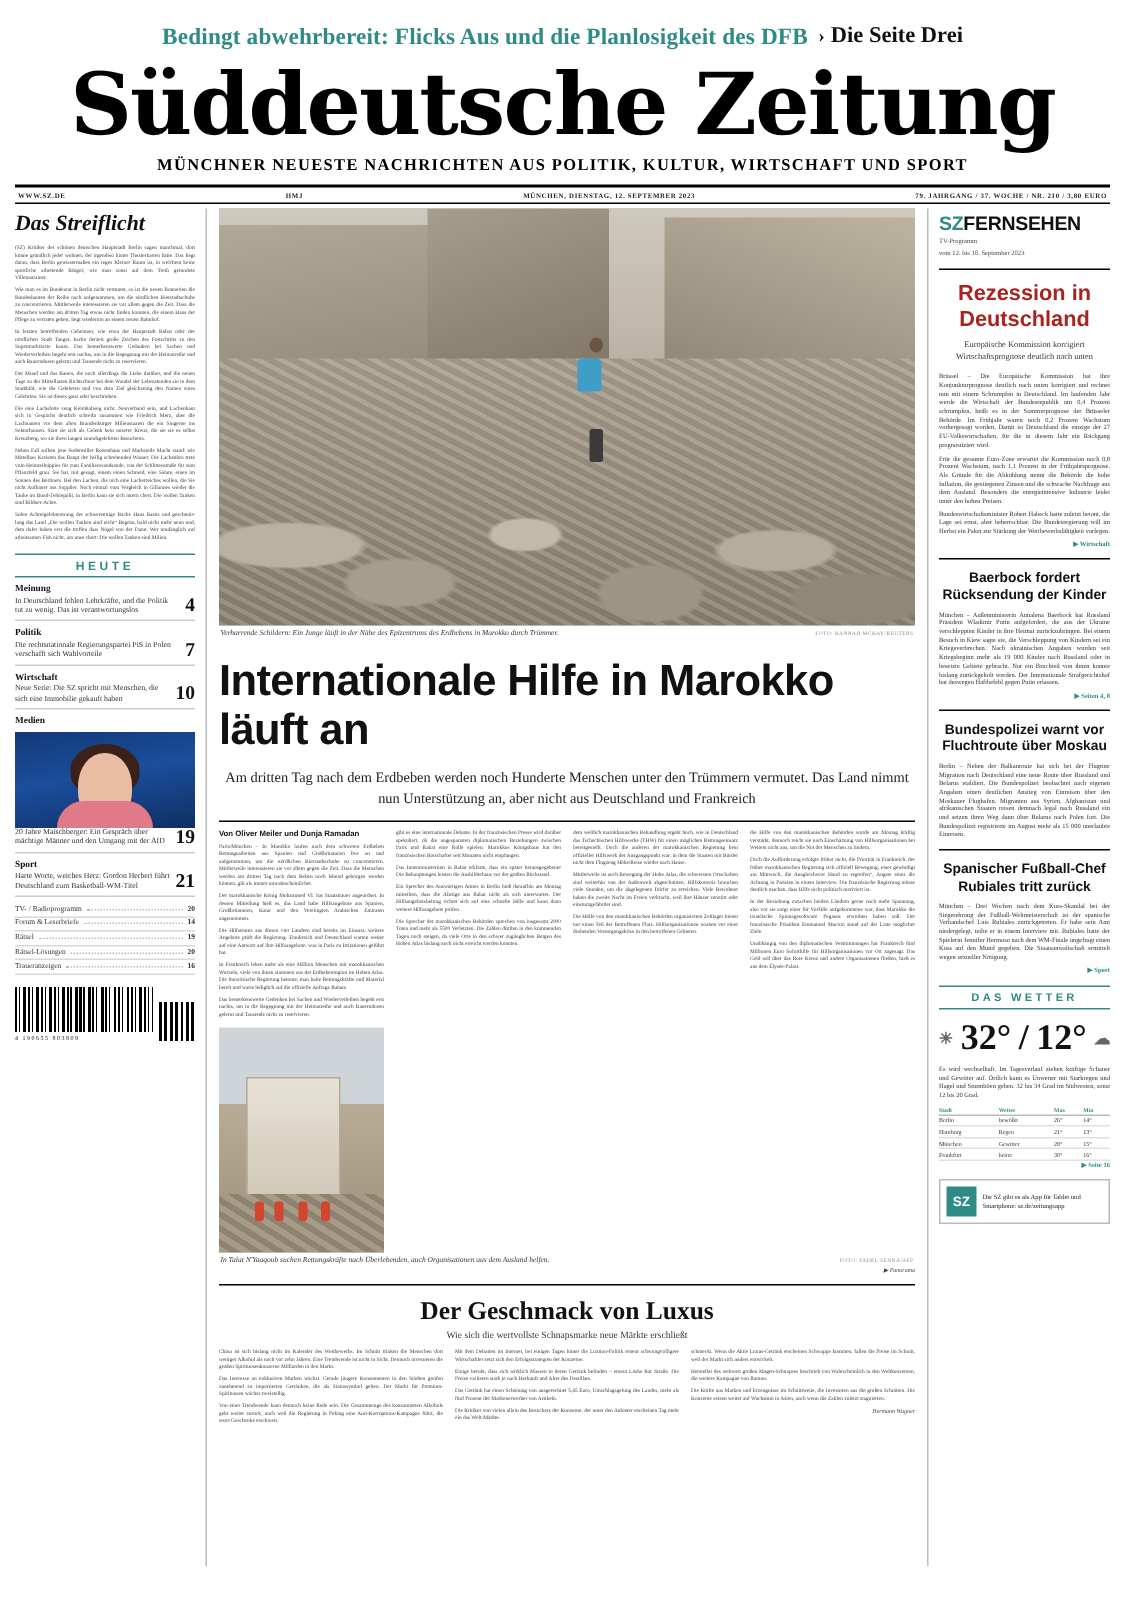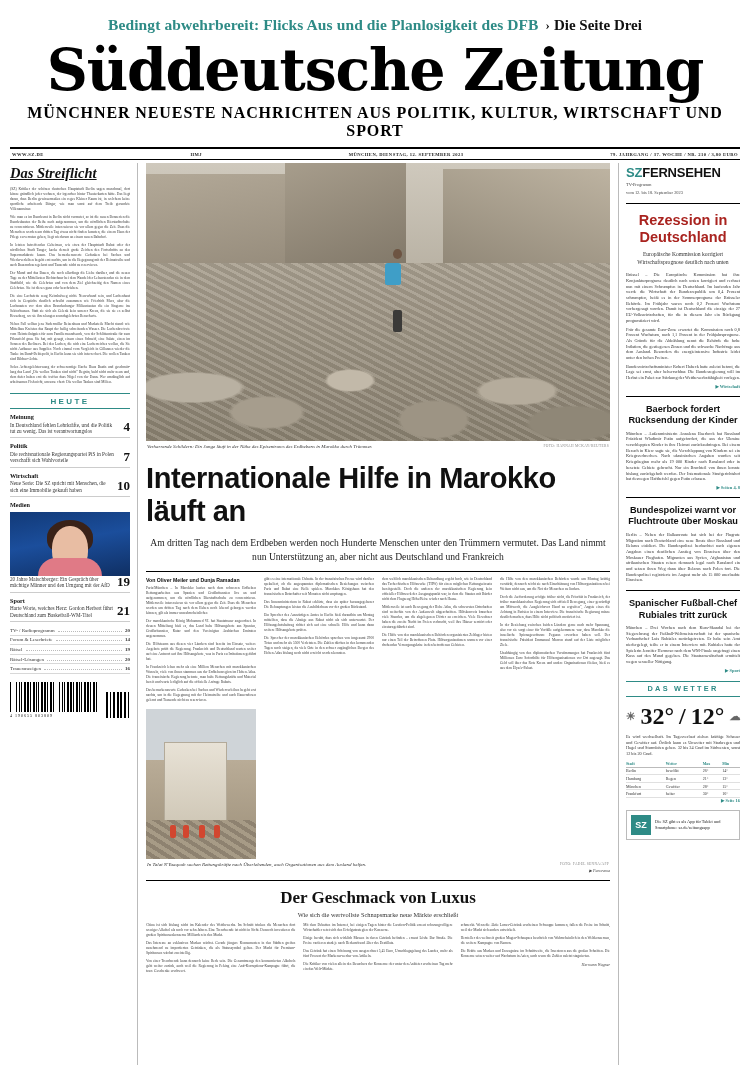--- a/index.html
+++ b/index.html
@@ -9,21 +9,21 @@
     background:#ffffff;
     font-family:"Liberation Serif", serif;
     color:#111;
     overflow:hidden;
     position:relative;
   }
   .page { width:750px; height:1065px; position:relative; padding:0 10px; }
 
   
   .teaser {
-    height:34px; display:flex; align-items:center; justify-content:center;
+    height:34px; display:flex; align-items:flex-start; justify-content:center;
     border-bottom:0; padding-top:16px;
   }
   .teaser-text {
     font-family:"Liberation Serif", serif;
     font-weight:bold; font-size:15.5px; color:#2e8b86; letter-spacing:0.1px;
   }
   .teaser-arrow { color:#111; font-weight:bold; font-size:13px; margin:0 4px 0 7px; }
   .teaser-ref { color:#111; font-weight:bold; font-size:15px; }
 
   
@@ -32,21 +32,21 @@
     font-family:"DejaVu Serif", serif;
     font-weight:bold;
     font-size:57px;
     line-height:60px;
     letter-spacing:-1.2px;
     color:#000;
     white-space:nowrap;
   }
   .masthead-sub {
     font-family:"Liberation Serif", serif;
-    font-size:16px; letter-spacing:0.9px; font-weight:bold;
+    font-size:11px; letter-spacing:0.9px; font-weight:bold;
     margin-top:4px; color:#000;
     text-transform:uppercase;
   }
   .rule-thick { border-top:2.2px solid #000; margin-top:7px; }
   .infoline {
     display:flex; justify-content:space-between; align-items:center;
     font-size:4.6px; letter-spacing:0.45px; font-weight:bold;
     padding:2.5px 2px 2.5px 2px; color:#222; text-transform:uppercase;
   }
   .infoline .c { text-align:center; }
@@ -54,21 +54,21 @@
 
   
   .grid { display:flex; margin-top:3px; height:905px; }
   .col-left { width:128px; flex:0 0 128px; padding-right:7px; border-right:0.7px solid #bbb; }
   .col-mid  { flex:1 1 auto; padding:0 8px; }
   .col-right{ width:122px; flex:0 0 122px; padding-left:7px; border-left:0.7px solid #bbb; }
 
   
   .streiflicht-title {
     font-family:"Liberation Serif", serif;
-    font-style:italic; font-weight:bold; font-size:14.5px; margin:2px 0 5px 0;text-decoration:underline;
+    font-style:italic; font-weight:bold; font-size:14.5px; margin:2px 0 5px 0;
   }
   .body-micro {
     font-size:3.6px; line-height:5.0px; text-align:justify; color:#3a3a3a;
     font-family:"Liberation Serif", serif;
   }
   .body-micro p { margin:0 0 3px 0; }
   .body-micro p:first-letter { }
   .sig { text-align:right; font-size:4px; font-style:italic; color:#444; }
 
   .heute-wrap { margin-top:8px; }

